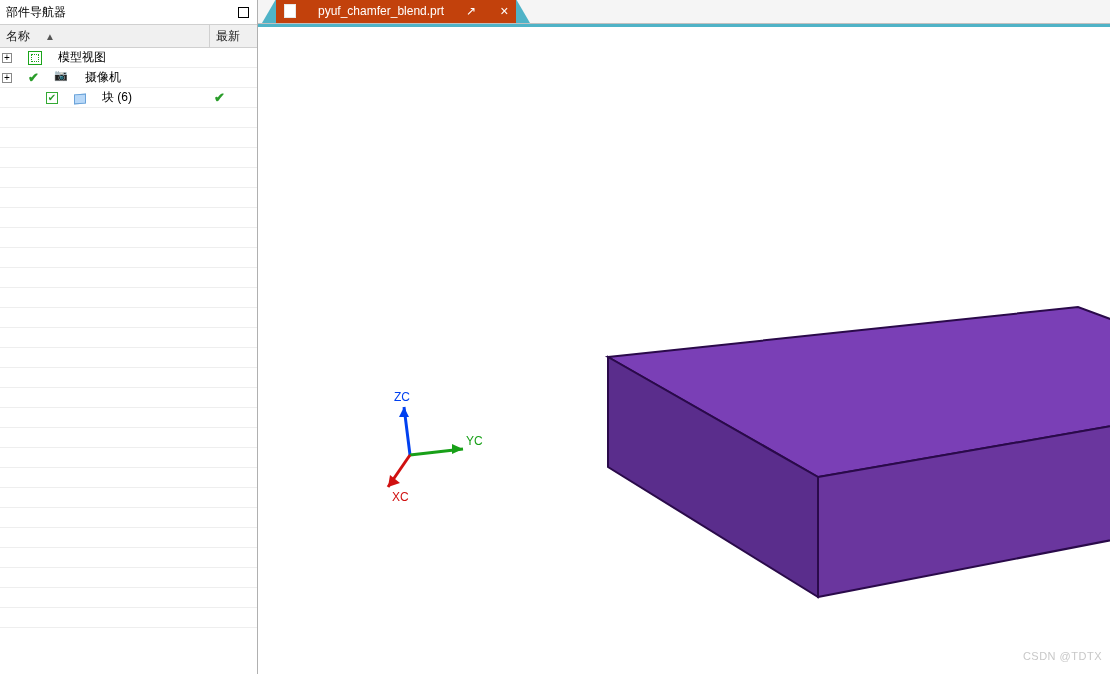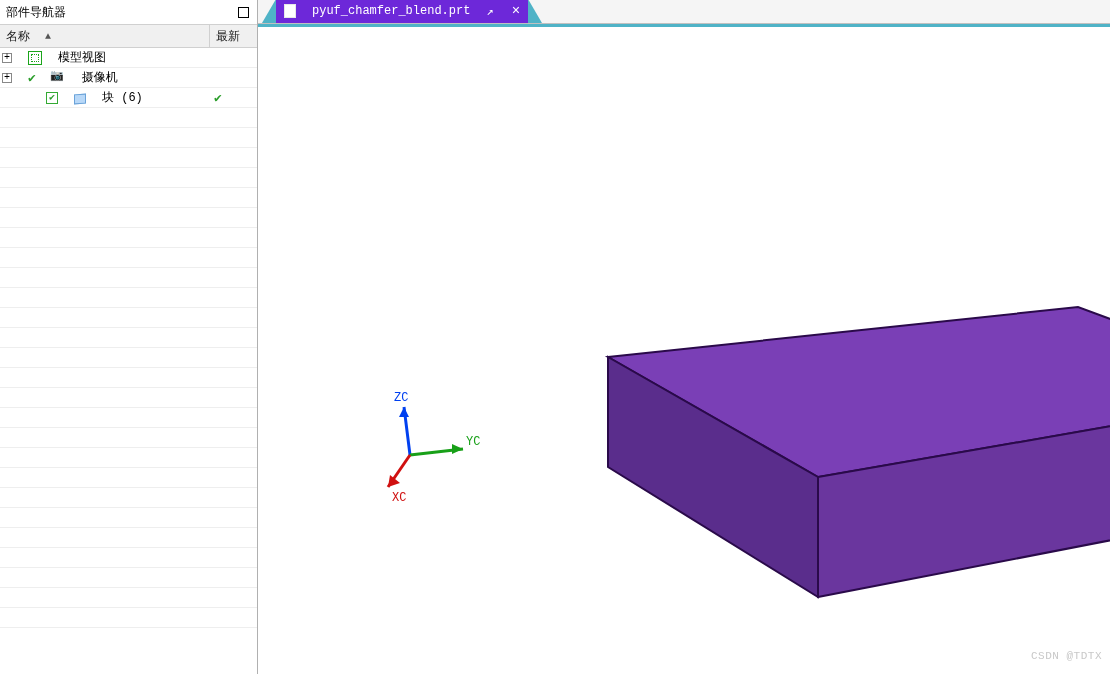--- a/index.html
+++ b/index.html
@@ -1,17 +1,17 @@
 <!DOCTYPE html>
 <html><head>
 <meta charset="utf-8">
 <style>
   * { box-sizing: border-box; margin: 0; padding: 0; }
   html, body { width: 1110px; height: 674px; font-family: "Microsoft YaHei", "SimSun", Arial, sans-serif; font-size: 12px; background: #fff; overflow: hidden; }
-  .app { display: flex; width: 100%; height: 100%; font-family: Liberation Mono, monospace; }
+  .app { display: flex; width: 100%; height: 100%; }
 
   
   .sidebar { width: 258px; height: 100%; border-right: 1px solid #b0b0b0; display: flex; flex-direction: column; background: #fff; }
   .sb-header { height: 24px; display: flex; align-items: center; justify-content: space-between; padding: 0 6px; }
   .sb-title { color: #000; }
   .sq-icon { width: 11px; height: 11px; border: 1px solid #000; display: inline-block; margin-right: 2px; }
 
   .sb-cols { height: 24px; background: #f0f0f0; border-top: 1px solid #d0d0d0; border-bottom: 1px solid #d0d0d0; display: flex; }
   .sb-col { display: flex; align-items: center; padding: 0 6px; color: #222; }
   .sb-col.name { width: 210px; border-right: 1px solid #d0d0d0; gap: 15px; }
@@ -40,21 +40,21 @@
   .ico-cam::before { content: "📷"; font-size: 11px; position: absolute; top: -2px; left: -1px; }
   .ico-folder { background: #ffd76a; border: 1px solid #c8a43a; border-radius: 1px; height: 11px; margin-top: 2px; position: relative; }
   .ico-folder::before { content: ""; position: absolute; top: -3px; left: 0; width: 6px; height: 3px; background: #ffd76a; border: 1px solid #c8a43a; border-bottom: none; }
   .ico-cube { background: #b8d8f8; border: 1px solid #6aa2d8; transform: skewY(-4deg); height: 10px; width: 12px; margin-top: 2px; }
 
   .lbl { color: #000; white-space: nowrap; }
 
   
   .viewport { flex: 1; position: relative; background: #fff; }
   .tabbar { height: 24px; background: #f5f5f5; display: flex; align-items: flex-end; border-bottom: 1px solid #c0c0c0; }
-  .tab { height: 24px; background: #6d28d9; color: #fff; display: flex; align-items: center; padding: 0 8px; gap: 16px; font-size: 12px; position: relative; margin-left: 18px; }
+  .tab { height: 24px; background: #c2410c; color: #fff; display: flex; align-items: center; padding: 0 8px; gap: 22px; font-size: 12px; position: relative; margin-left: 18px; }
   .tab::before { content: ""; position: absolute; left: -14px; top: 0; border-bottom: 24px solid #4fb3c7; border-left: 14px solid transparent; }
   .tab::after { content: ""; position: absolute; right: -14px; top: 0; border-bottom: 24px solid #4fb3c7; border-right: 14px solid transparent; }
   .tab .doc-ico { width: 12px; height: 14px; background: #fff; border: 1px solid #e8e8e8; display: inline-block; }
   .tab .sub-ico { font-size: 12px; color: #fff; }
   .tab .close-btn { color: #fff; font-size: 14px; cursor: pointer; margin-left: 2px; }
   .tabline { height: 3px; background: #4fb3c7; }
 
   .canvas { position: absolute; top: 27px; left: 0; right: 0; bottom: 0; }
   .triad { position: absolute; left: 110px; top: 360px; width: 120px; height: 120px; }
   .watermark { position: absolute; right: 8px; bottom: 12px; color: #c8c8c8; font-size: 11px; letter-spacing: 0.5px; }

